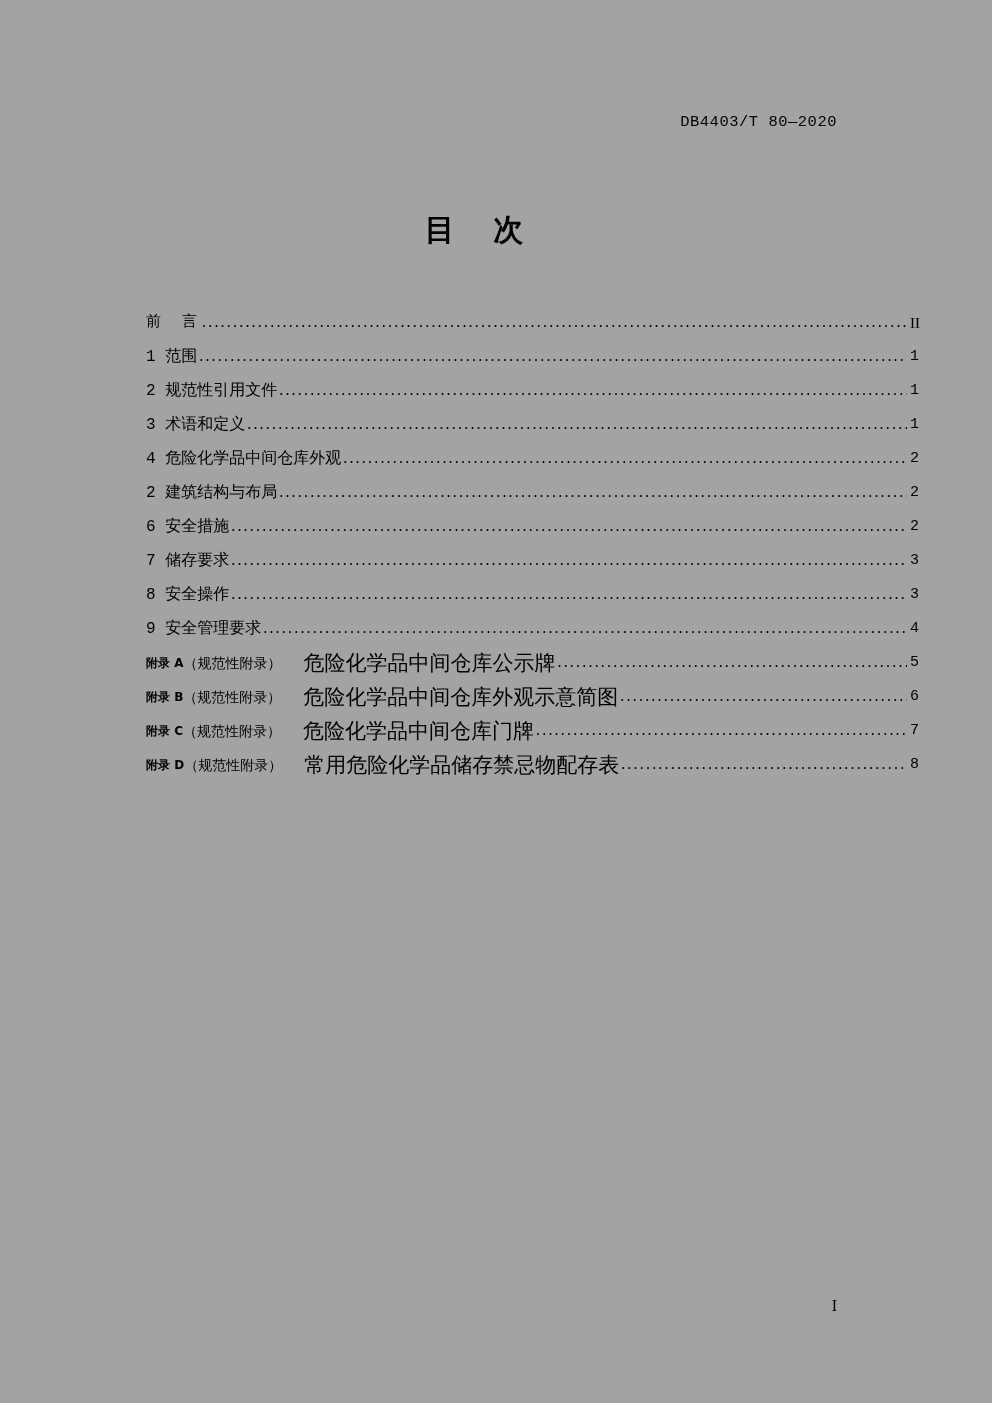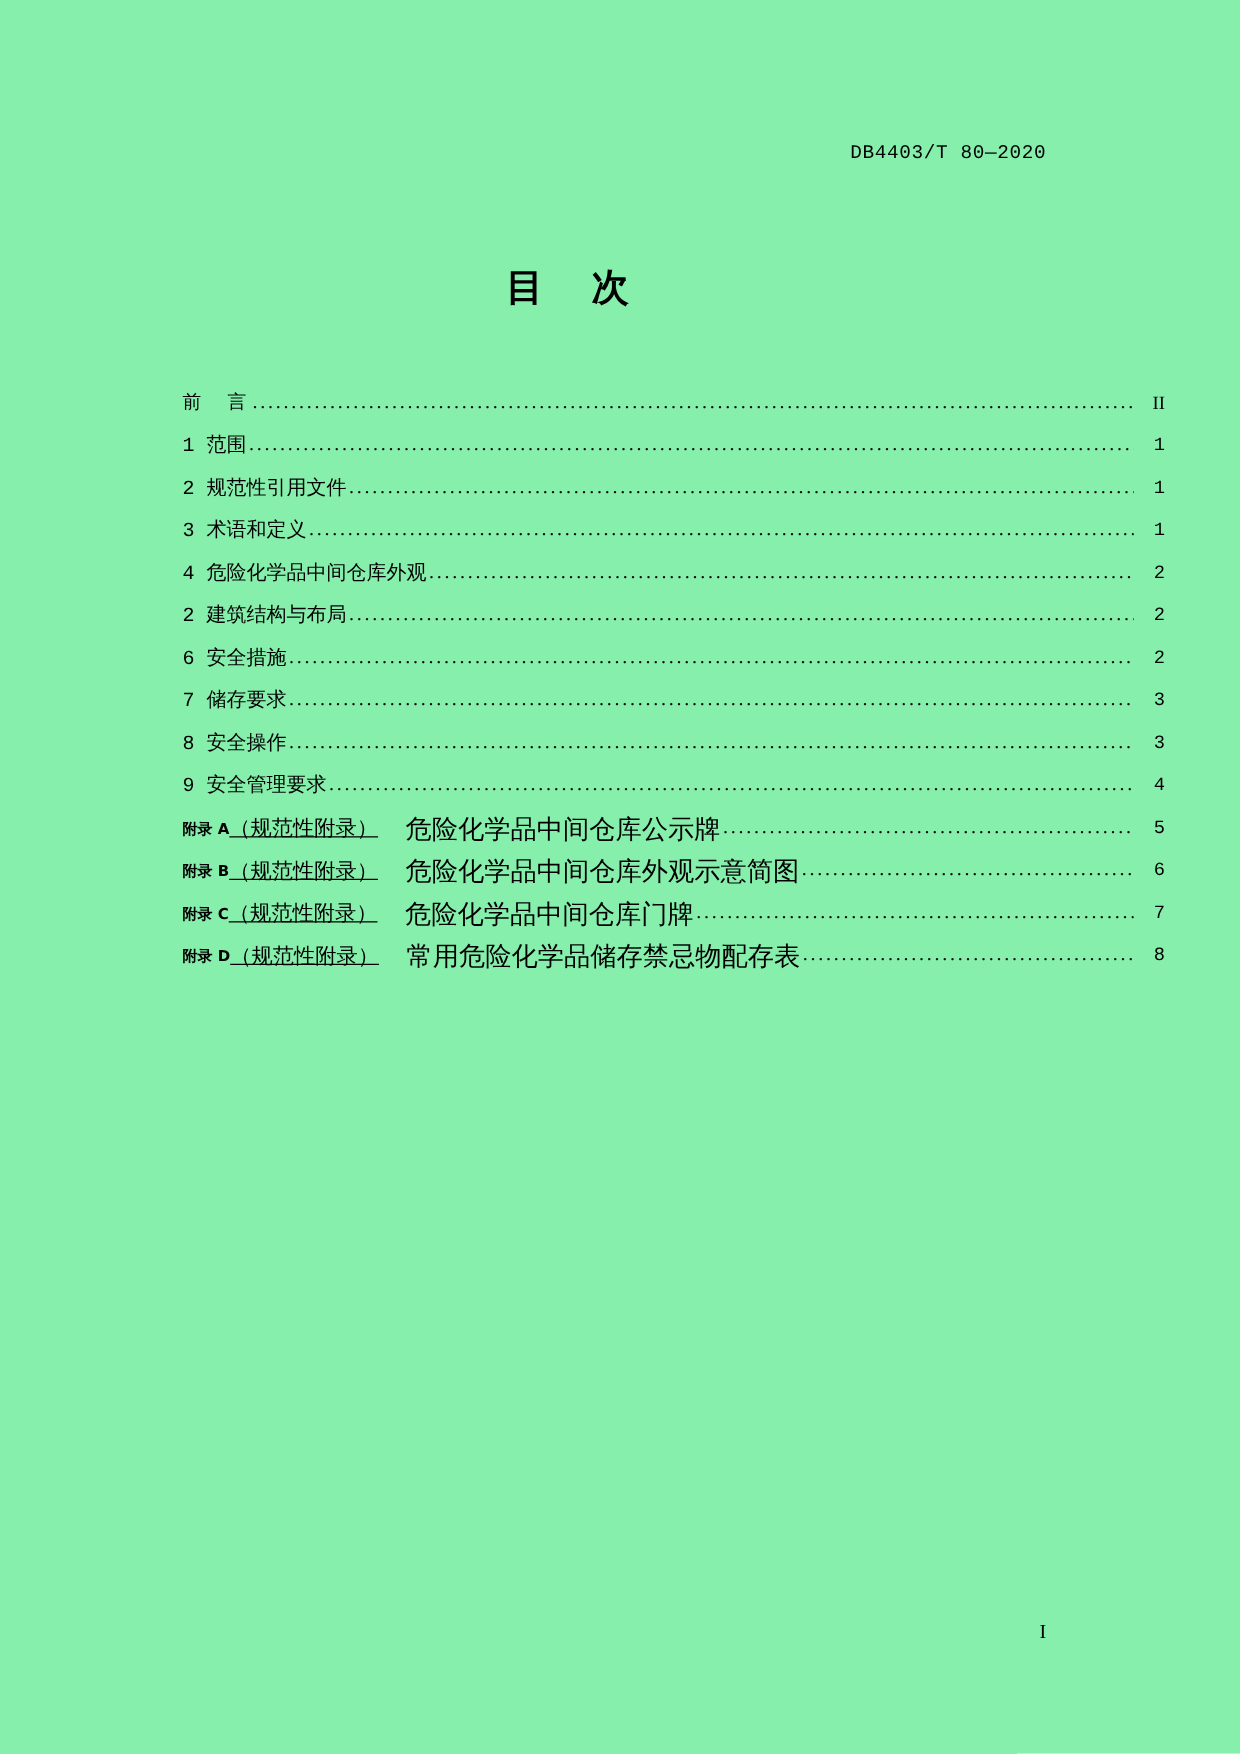--- a/index.html
+++ b/index.html
@@ -5,21 +5,21 @@
   html, body {
     margin: 0;
     padding: 0;
     background: #ffffff;
   }
   .page {
     position: relative;
     width: 992px;
     height: 1403px;
     margin: 0 auto;
-    background: #86efac;
+    background: #a3a3a3;
     font-family: "Liberation Serif", serif;
     color: #000000;
     overflow: hidden;
   }
   .std-number {
     position: absolute;
     top: 113px;
     right: 155px;
     font-family: "Liberation Mono", monospace;
     font-size: 15.5px;
@@ -30,20 +30,21 @@
     position: absolute;
     top: 210px;
     left: 0;
     width: 908px;
     text-align: center;
     font-family: "DejaVu Sans", sans-serif;
     font-weight: bold;
     font-size: 30px;
     letter-spacing: 14px;
     text-indent: 14px;
+    padding-left: 20px;
   }
   .toc {
     position: absolute;
     top: 300px;
     left: 146px;
     width: 786px;
   }
   .toc-row {
     display: flex;
     align-items: flex-end;
@@ -64,43 +65,42 @@
     font-size: 15px;
   }
   .toc-row .annex-name {
     font-family: "DejaVu Sans", sans-serif;
     font-weight: bold;
     font-size: 12px;
     flex: 0 0 auto;
   }
   .toc-row .annex-kind {
     font-family: "DejaVu Sans", sans-serif;
-    font-size: 17px;
-    flex: 0 0 auto;
-    text-decoration: underline;
+    font-size: 14px;
+    flex: 0 0 auto;
   }
   .toc-row .annex-title {
     font-family: "DejaVu Sans", sans-serif;
     font-size: 21px;
     flex: 0 0 auto;
     margin-left: 22px;
   }
   .toc-row .dots {
     flex: 1 1 auto;
     overflow: hidden;
     font-family: "Liberation Serif", serif;
     font-size: 16px;
     letter-spacing: 2.2px;
     margin: 0 3px 1px 2px;
     color: #000;
   }
   .toc-row .page-no {
     flex: 0 0 auto;
     min-width: 22px;
-    text-align: right;
+    text-align: left;
     font-family: "Liberation Mono", monospace;
     font-size: 15px;
   }
   .toc-row .page-no.roman {
     font-family: "Liberation Serif", serif;
     font-size: 15px;
   }
   .folio {
     position: absolute;
     bottom: 88px;

